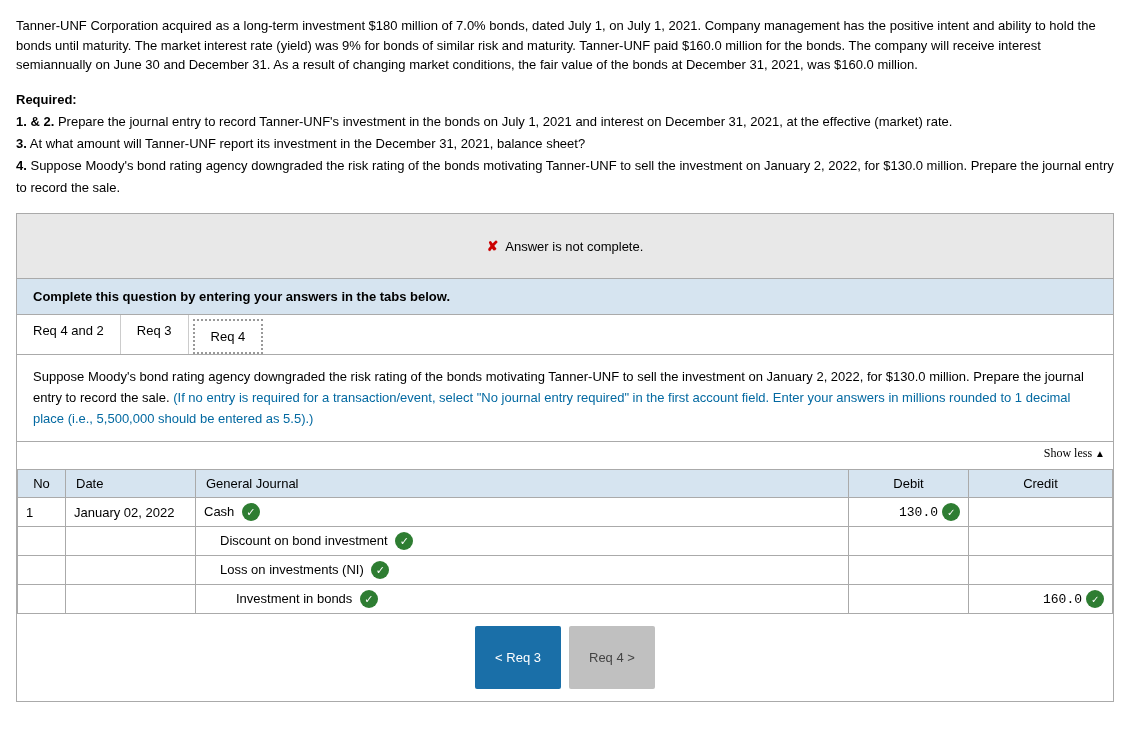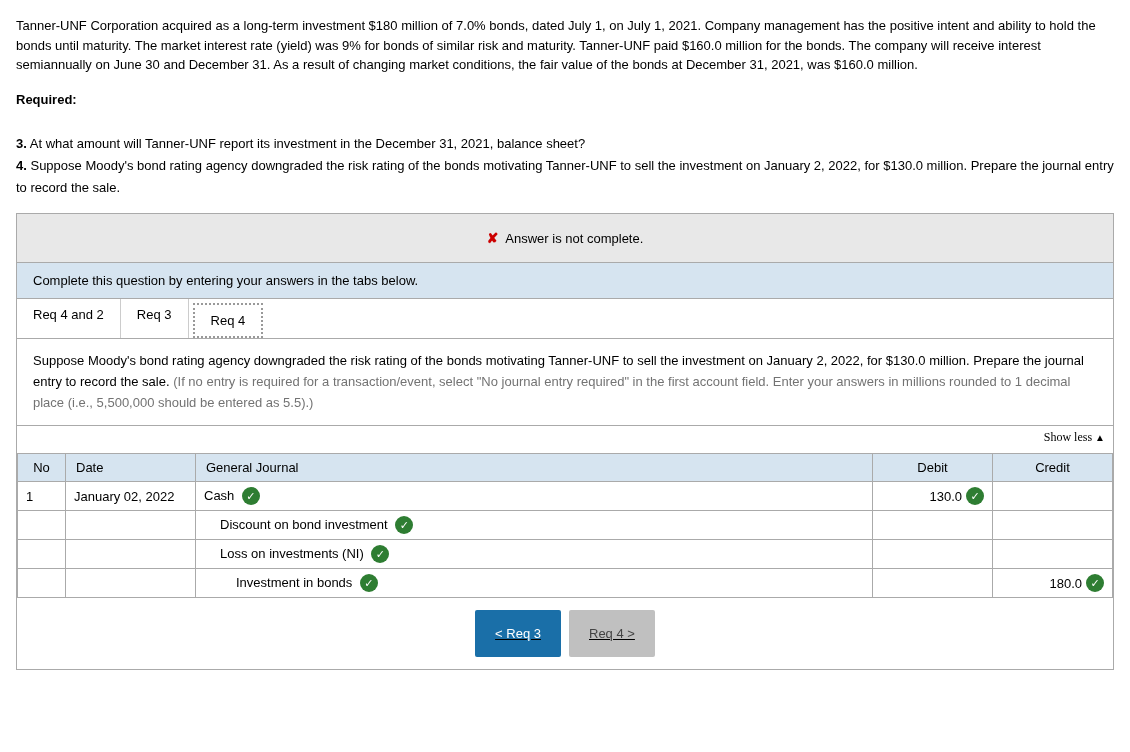--- a/index.html
+++ b/index.html
@@ -23,34 +23,34 @@
     }
     .required-section .req-title {
       font-weight: bold;
     }
     .answer-box {
       border: 1px solid #aaa;
       margin-bottom: 0;
     }
     .answer-incomplete-bar {
       background: #e8e8e8;
-      padding: 16px 16px;
+      padding: 24px 16px;
       text-align: center;
       border-bottom: 1px solid #aaa;
     }
     .answer-incomplete-bar .icon-x {
       color: #cc0000;
       font-weight: bold;
       margin-right: 4px;
       font-size: 14px;
     }
     .complete-question-bar {
       background: #d6e4f0;
       padding: 10px 16px;
-      font-weight: normal;
+      font-weight: bold;
       font-size: 13px;
       border-bottom: 1px solid #aaa;
     }
     .tabs-row {
       display: flex;
       border-bottom: 1px solid #aaa;
       background: #fff;
     }
     .tab {
       padding: 8px 16px;
@@ -69,21 +69,21 @@
       border: 2px dotted #999;
       margin: 4px 4px 0 4px;
     }
     .content-area {
       padding: 12px 16px;
       font-size: 13px;
       line-height: 1.6;
       border-bottom: 1px solid #aaa;
     }
     .content-area .orange-text {
-      color: #737373;
+      color: #0369a1;
     }
     .show-less-row {
       text-align: right;
       padding: 4px 8px;
       font-size: 12px;
       font-family: Liberation Serif, serif;
     }
     .show-less-link {
       color: #000;
       font-size: 12px;
@@ -132,54 +132,54 @@
     }
     .debit-cell, .credit-cell {
       text-align: right;
     }
     .nav-buttons {
       display: flex;
       justify-content: center;
       gap: 8px;
       padding: 12px;
       background: #fff;
-      text-decoration: underline;
     }
     .btn-blue {
       background: #1a6fa8;
       color: white;
       border: none;
       padding: 8px 20px;
       font-size: 13px;
       cursor: pointer;
       border-radius: 2px;
     }
     .btn-gray {
       background: #c0c0c0;
       color: #444;
       border: none;
-      padding: 16px 20px;
+      padding: 24px 20px;
       font-size: 13px;
       cursor: pointer;
       border-radius: 2px;
     }
     .value-with-check {
       display: flex;
       align-items: center;
       justify-content: flex-end;
+      font-family: Liberation Mono, monospace;
     }
   </style>
 </head>
 <body>
 
 <p class="intro-text">Tanner-UNF Corporation acquired as a long-term investment $180 million of 7.0% bonds, dated July 1, on July 1, 2021. Company management has the positive intent and ability to hold the bonds until maturity. The market interest rate (yield) was 9% for bonds of similar risk and maturity. Tanner-UNF paid $160.0 million for the bonds. The company will receive interest semiannually on June 30 and December 31. As a result of changing market conditions, the fair value of the bonds at December 31, 2021, was $160.0 million.</p>
 
 <div class="required-section">
   <span class="req-title">Required:</span><br>
-  <br>
+  <span><strong>1. &amp; 2.</strong> Prepare the journal entry to record Tanner-UNF's investment in the bonds on July 1, 2021 and interest on December 31, 2021, at the effective (market) rate.</span><br>
   <span><strong>3.</strong> At what amount will Tanner-UNF report its investment in the December 31, 2021, balance sheet?</span><br>
   <span><strong>4.</strong> Suppose Moody's bond rating agency downgraded the risk rating of the bonds motivating Tanner-UNF to sell the investment on January 2, 2022, for $130.0 million. Prepare the journal entry to record the sale.</span>
 </div>
 
 <div class="answer-box">
 
   <div class="answer-incomplete-bar">
     <span class="icon-x">✘</span>
     <span>Answer is not complete.</span>
   </div>
@@ -212,21 +212,21 @@
     </span>
   </div>
 
   <table class="journal-table">
     <thead>
       <tr>
         <th style="width:48px;">No</th>
         <th style="width:130px;" class="left">Date</th>
         <th class="left">General Journal</th>
         <th style="width:120px;">Debit</th>
-        <th style="width:120px;">Credit</th>
+        <th style="width:144px;">Credit</th>
       </tr>
     </thead>
     <tbody>
 
       <tr>
         <td>1</td>
         <td>January 02, 2022</td>
         <td>
           Cash
           <span class="check-circle">✓</span>
@@ -265,21 +265,21 @@
       <tr>
         <td></td>
         <td></td>
         <td class="indent2">
           Investment in bonds
           <span class="check-circle">✓</span>
         </td>
         <td class="debit-cell"></td>
         <td class="credit-cell">
           <div class="value-with-check">
-            <span>180.0</span>
+            <span>160.0</span>
             <span class="check-circle">✓</span>
           </div>
         </td>
       </tr>
     </tbody>
   </table>
 
   <div class="nav-buttons">
     <button class="btn-blue">&lt; Req 3</button>
     <button class="btn-gray">Req 4 &gt;</button>

